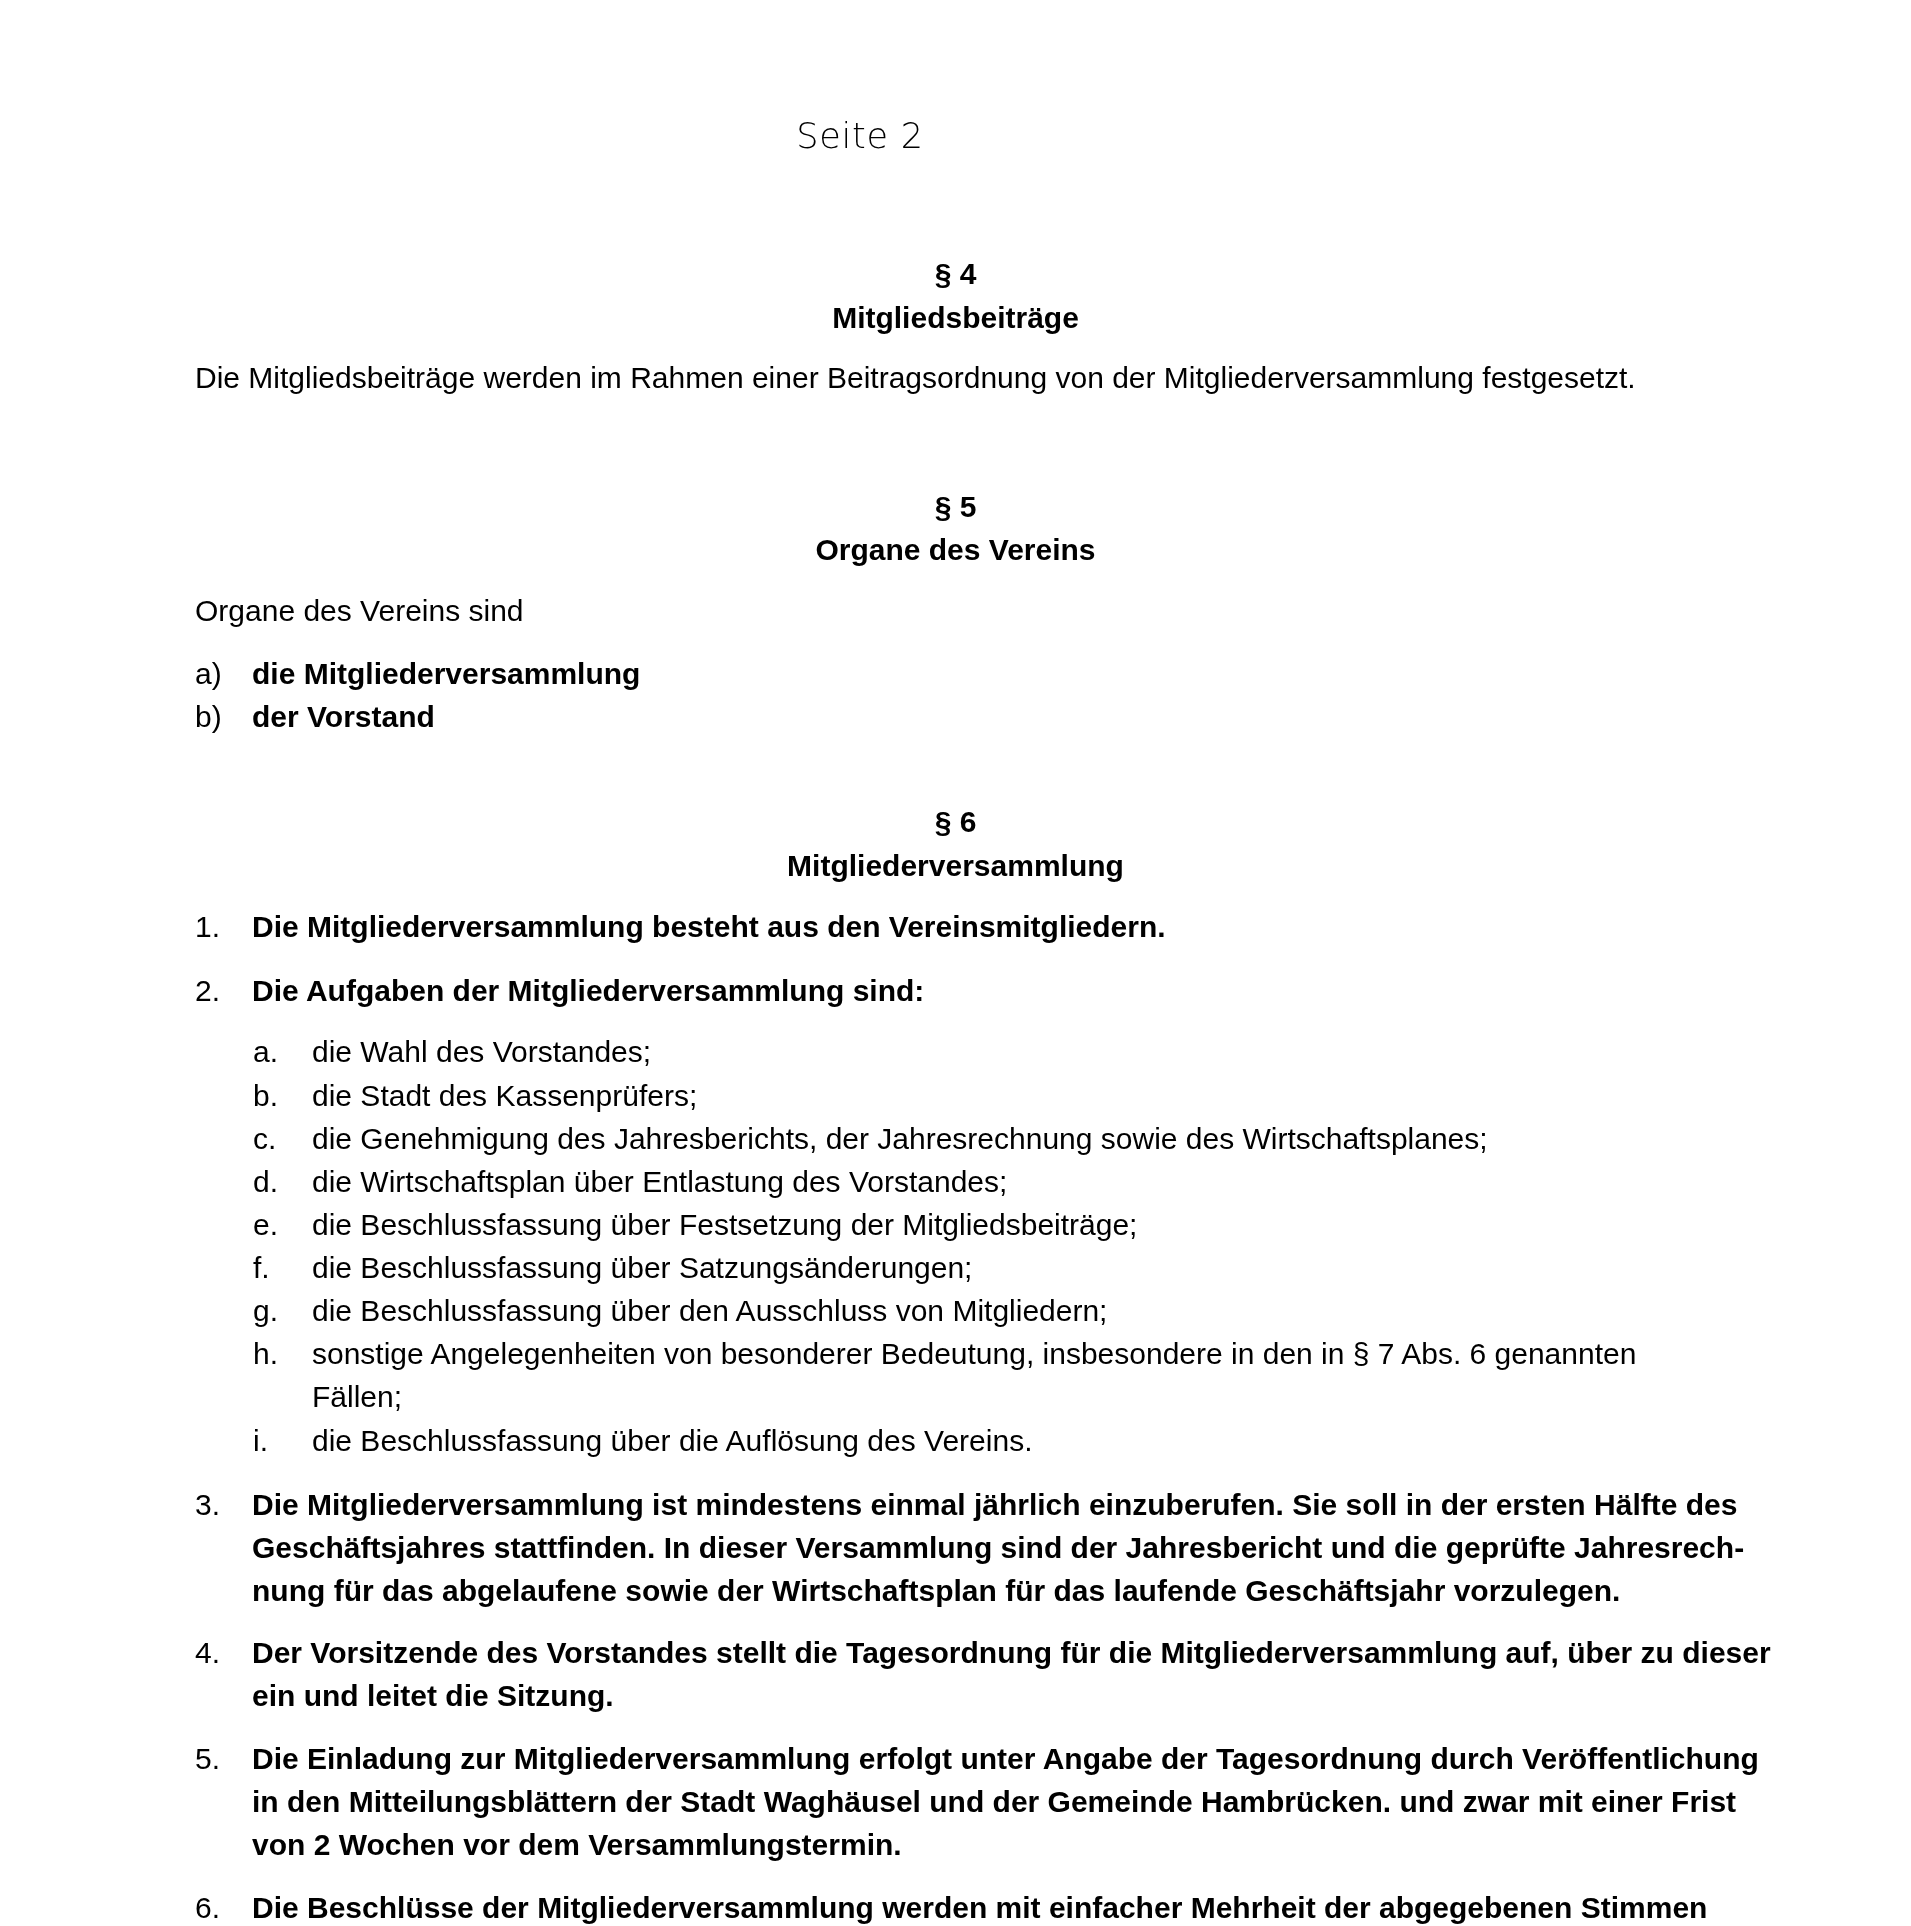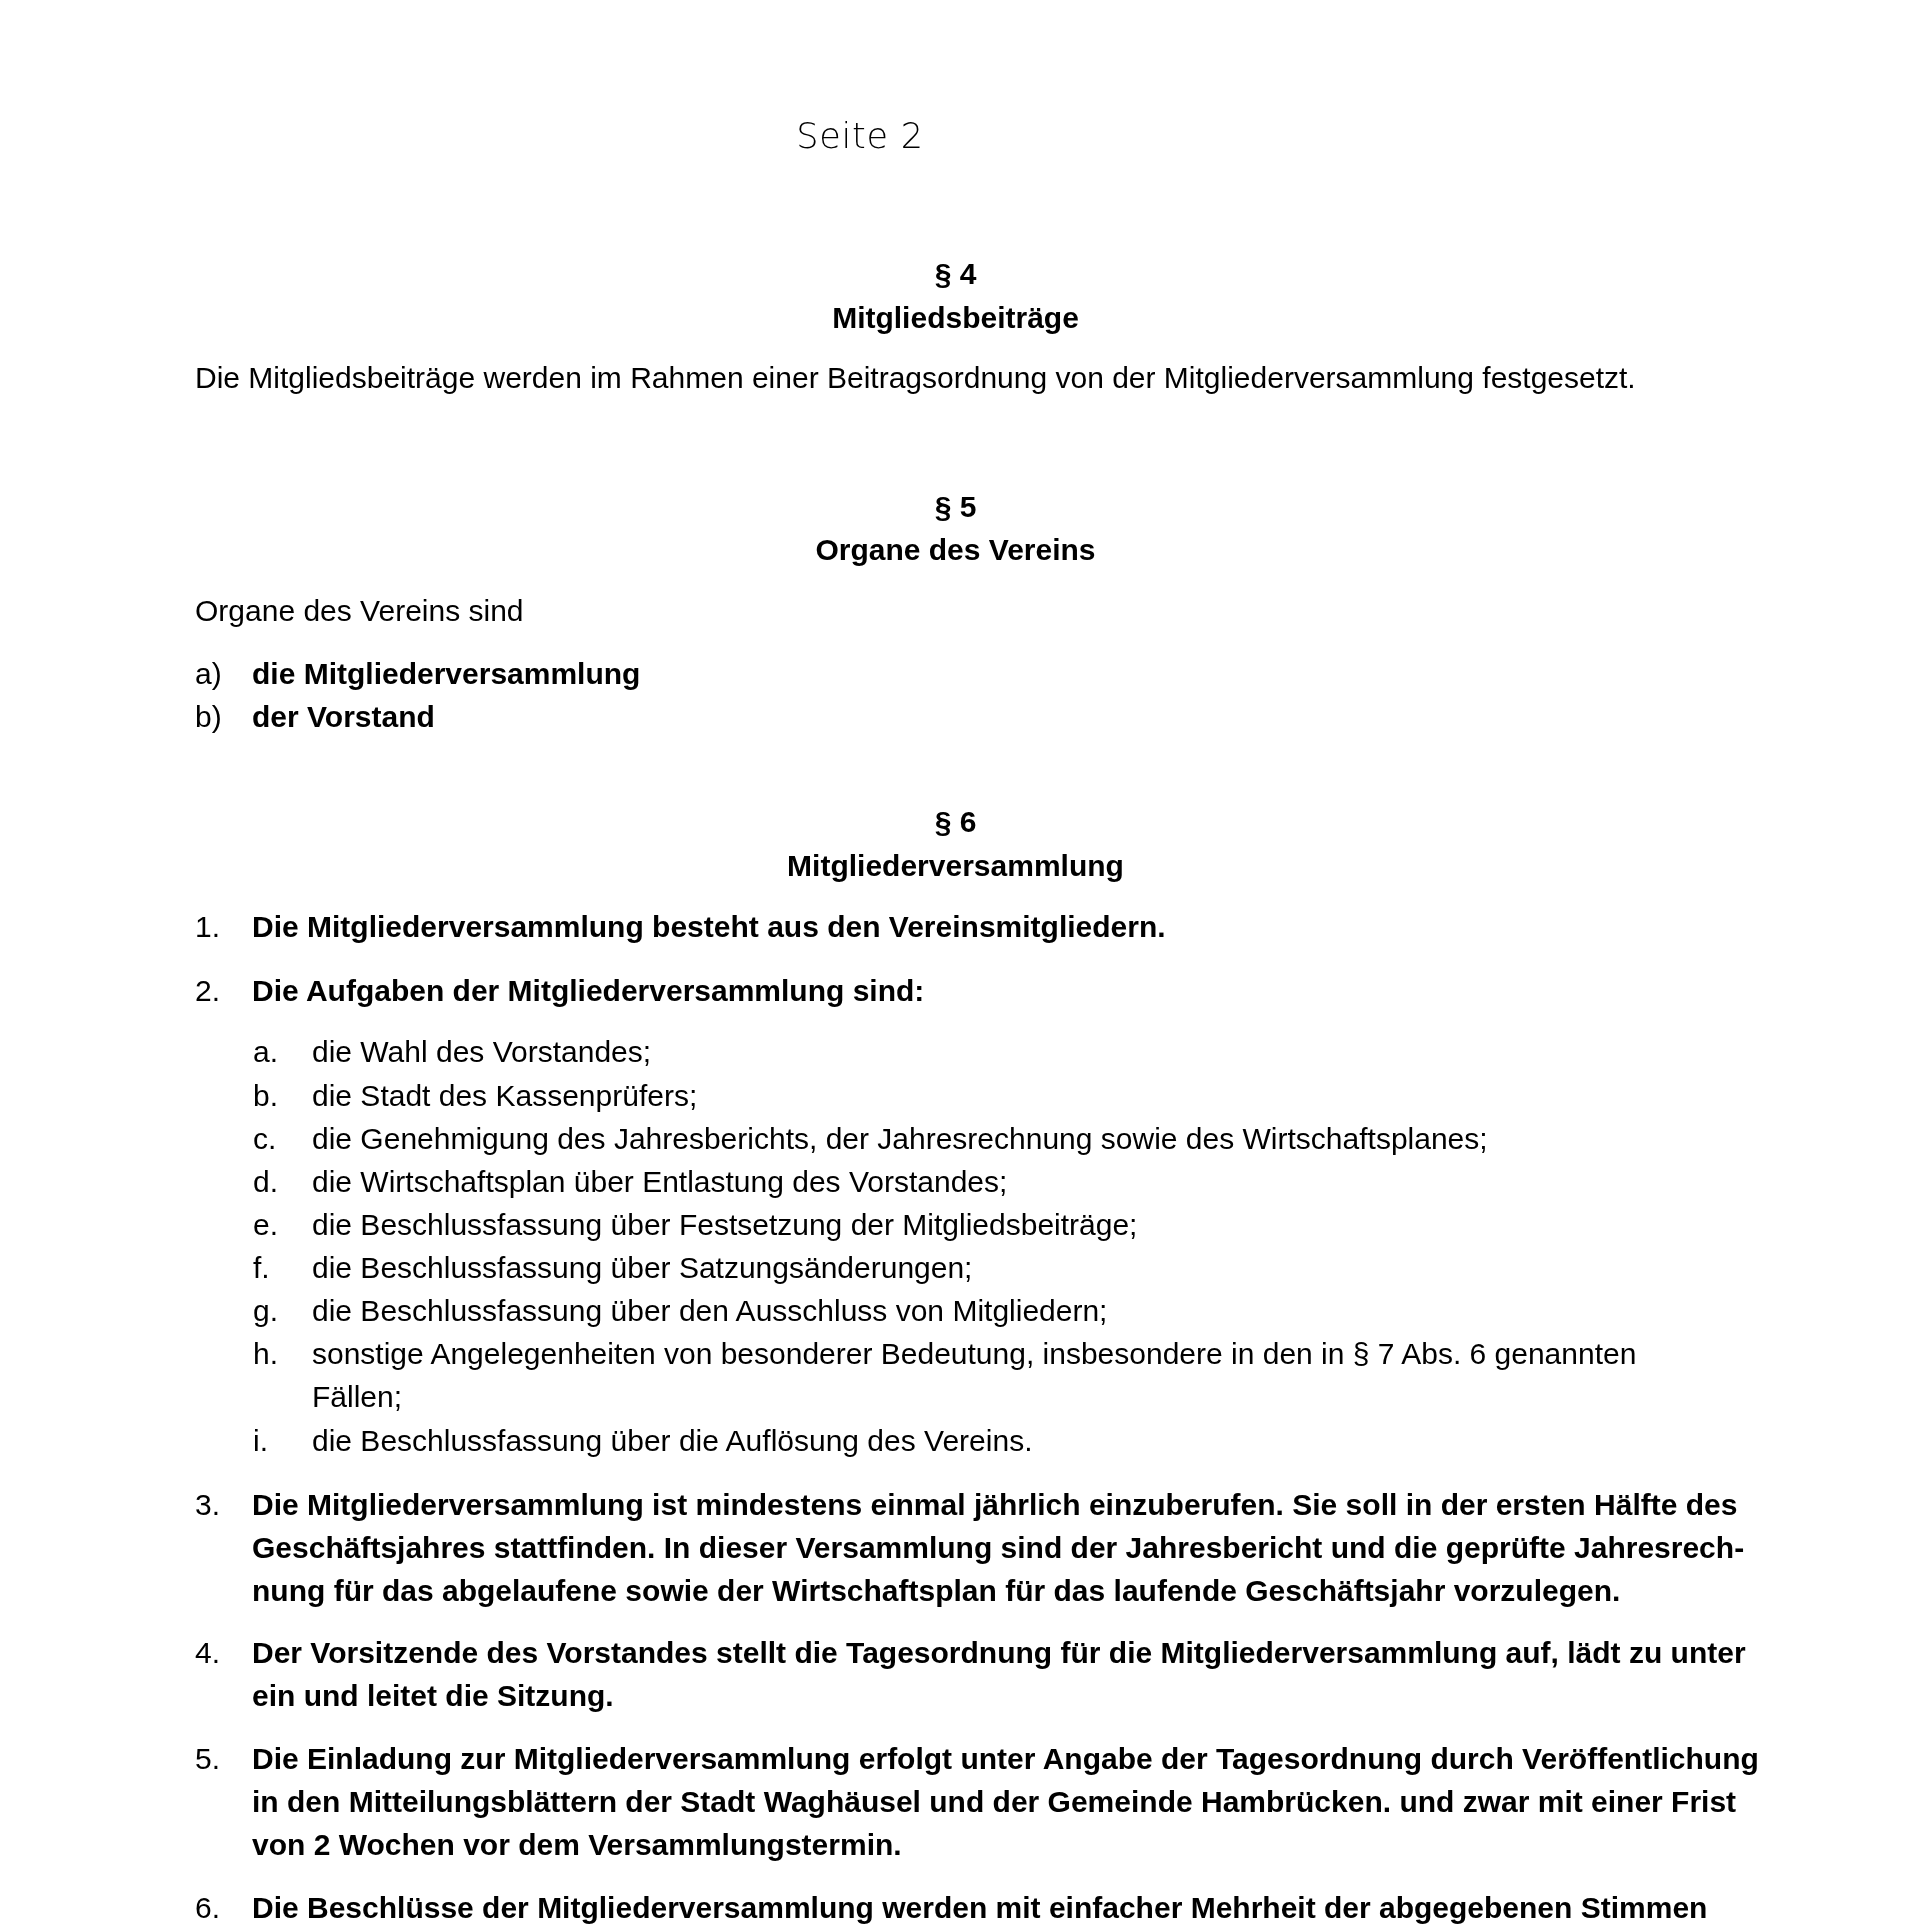--- a/index.html
+++ b/index.html
@@ -79,21 +79,21 @@
 
   <div class="num" style="top:1483px">3.</div>
   <div class="body" style="top:1483px">
     <div>Die Mitgliederversammlung ist mindestens  einmal jährlich einzuberufen. Sie soll in der ersten Hälfte des</div>
     <div>Geschäftsjahres stattfinden. In dieser Versammlung sind der Jahresbericht und die geprüfte Jahresrech-</div>
     <div>nung für das abgelaufene sowie der Wirtschaftsplan für das laufende Geschäftsjahr vorzulegen.</div>
   </div>
 
   <div class="num" style="top:1631px">4.</div>
   <div class="body" style="top:1631px">
-    <div>Der Vorsitzende des Vorstandes stellt die Tagesordnung für die Mitgliederversammlung auf, lädt zu unter</div>
+    <div>Der Vorsitzende des Vorstandes stellt die Tagesordnung für die Mitgliederversammlung auf, über zu dieser</div>
     <div>ein und leitet die Sitzung.</div>
   </div>
 
   <div class="num" style="top:1737px">5.</div>
   <div class="body" style="top:1737px">
     <div>Die Einladung zur Mitgliederversammlung erfolgt unter Angabe der Tagesordnung durch Veröffentlichung</div>
     <div>in den Mitteilungsblättern der Stadt Waghäusel und der Gemeinde Hambrücken. und zwar mit einer Frist</div>
     <div>von 2 Wochen vor dem Versammlungstermin.</div>
   </div>
 

